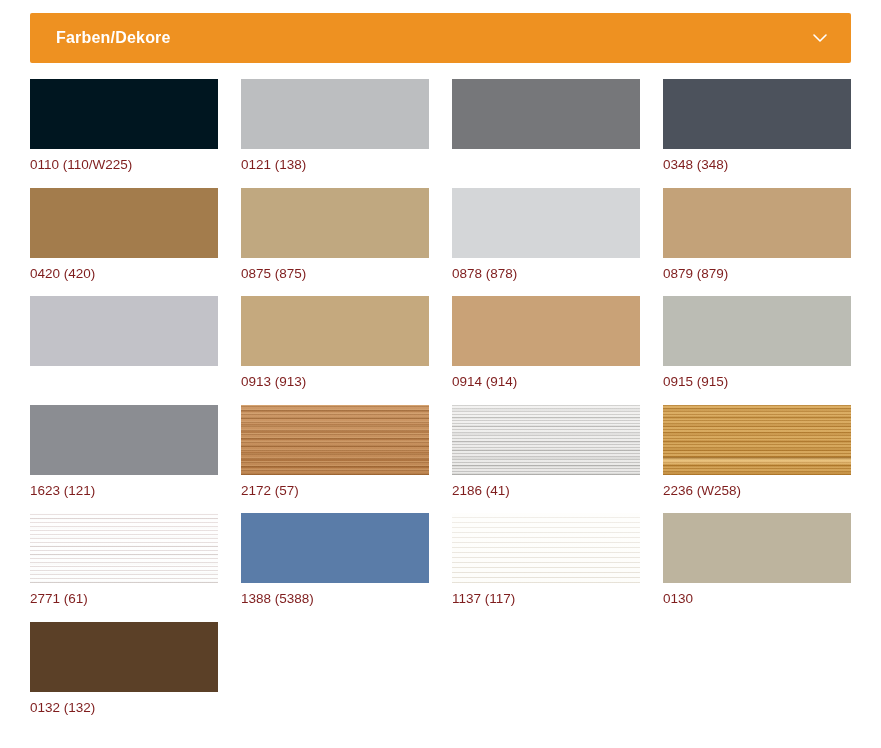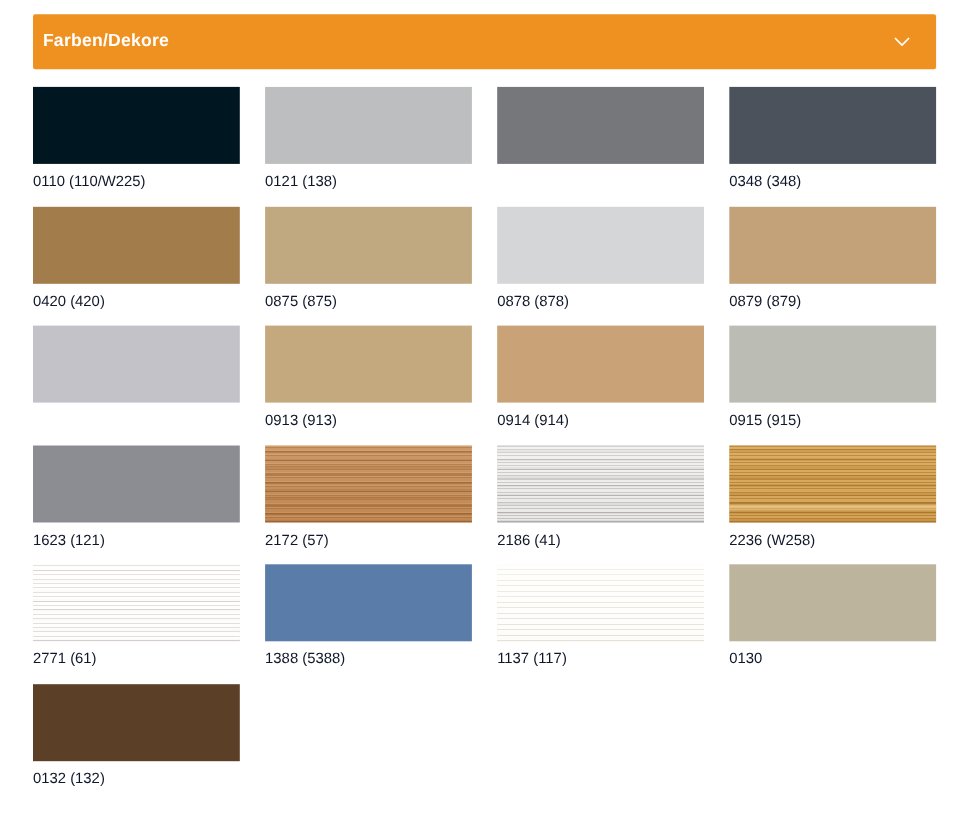--- a/index.html
+++ b/index.html
@@ -22,21 +22,21 @@
 
   
   .panel-header {
     position: relative;
     margin: 13px 0 0 0;
     height: 50px;
     background: #ee9121;
     border-radius: 2px;
     display: flex;
     align-items: center;
-    padding: 0 9px;
+    padding: 0 26px;
     box-sizing: border-box;
     cursor: pointer;
     user-select: none;
   }
   .panel-title {
     color: #ffffff;
     font-size: 16px;
     font-weight: bold;
     letter-spacing: .2px;
     line-height: 1;
@@ -67,21 +67,21 @@
   }
   .swatch-chip {
     width: 188px;
     height: 70px;
     display: block;
     background-color: #cccccc;
     background-repeat: repeat;
   }
   .swatch-label {
     font-size: 13.5px;
-    color: #0f172a;
+    color: #7f1d1d;
     line-height: 1;
     padding-top: 9px;
     white-space: nowrap;
   }
 
   
   .tex-wood-beech {
     background-image:
       repeating-linear-gradient(0deg,
         rgba(120,70,25,0.26) 0px, rgba(120,70,25,0.26) 1px,

